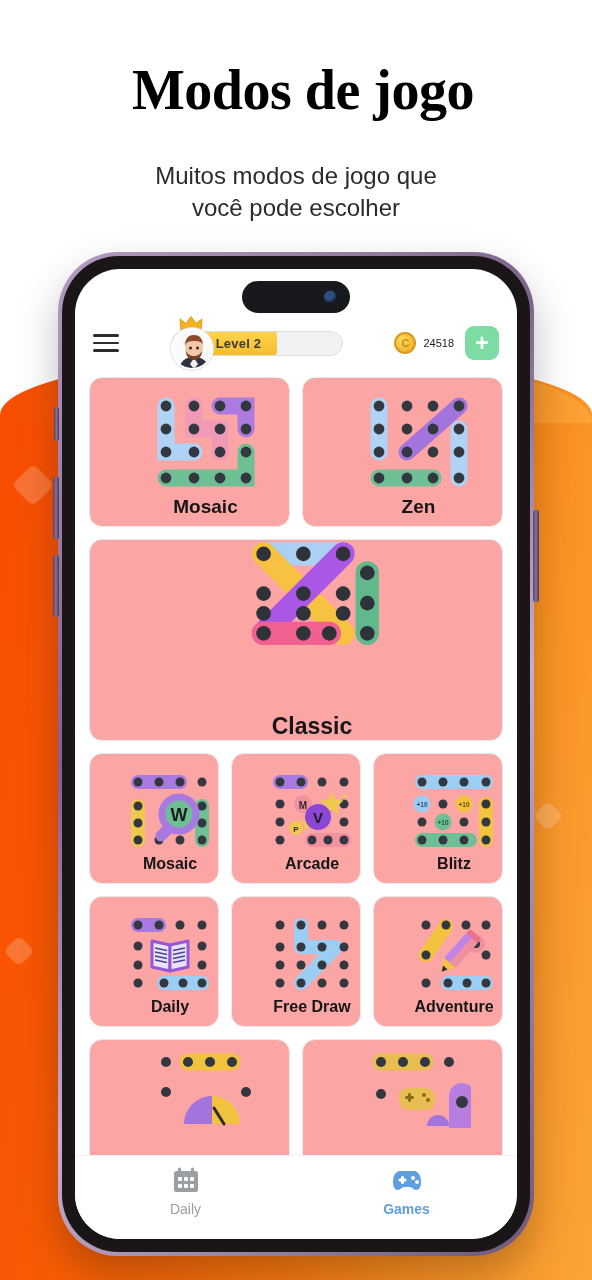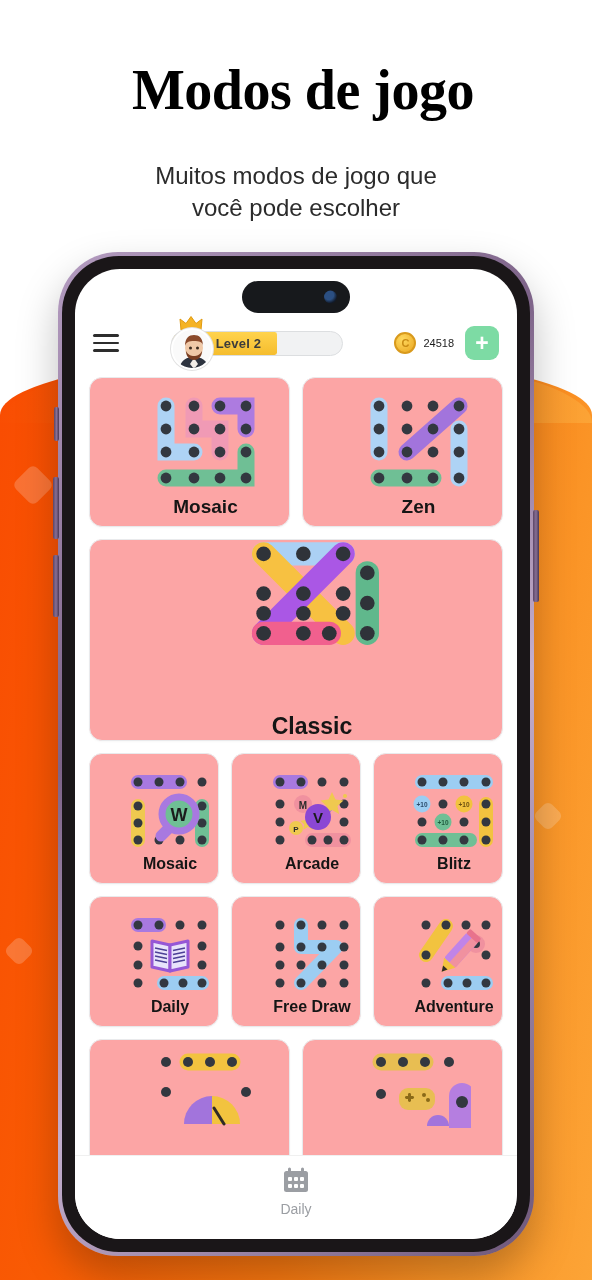--- a/index.html
+++ b/index.html
@@ -558,18 +558,30 @@
                 <rect x="12" y="11" width="4" height="4" rx="1"></rect>
                 <rect x="18" y="11" width="4" height="4" rx="1"></rect>
               <rect x="6" y="18" width="4" height="4" rx="1"></rect>
                 <rect x="12" y="18" width="4" height="4" rx="1"></rect>
                 <rect x="18" y="18" width="4" height="4" rx="1"></rect>
             </g>
           </svg>
           <span class="nav-label">Daily</span>
         </div>
 
+        <div class="nav-item active">
+          <svg width="30" height="28" viewBox="0 0 30 28">
+            <path d="M8 5 H22 C26.5 5 29 10 29 16 C29 21 27 24 24 24 C21.5 24 20 21 18 21 H12 C10 21 8.5 24 6 24 C3 24 1 21 1 16 C1 10 3.5 5 8 5 Z" fill="#5E9FE0"></path>
+            <g fill="#fff">
+              <rect x="6.5" y="12.5" width="8" height="3" rx="1.5"></rect>
+              <rect x="9" y="10" width="3" height="8" rx="1.5"></rect>
+              <circle cx="21" cy="12" r="2"></circle>
+                <circle cx="25" cy="16" r="2"></circle>
+            </g>
+          </svg>
+          <span class="nav-label">Games</span>
+        </div>
 
       </div>
 
     </div>
   </div>
 </div>
 
 </body></html>

